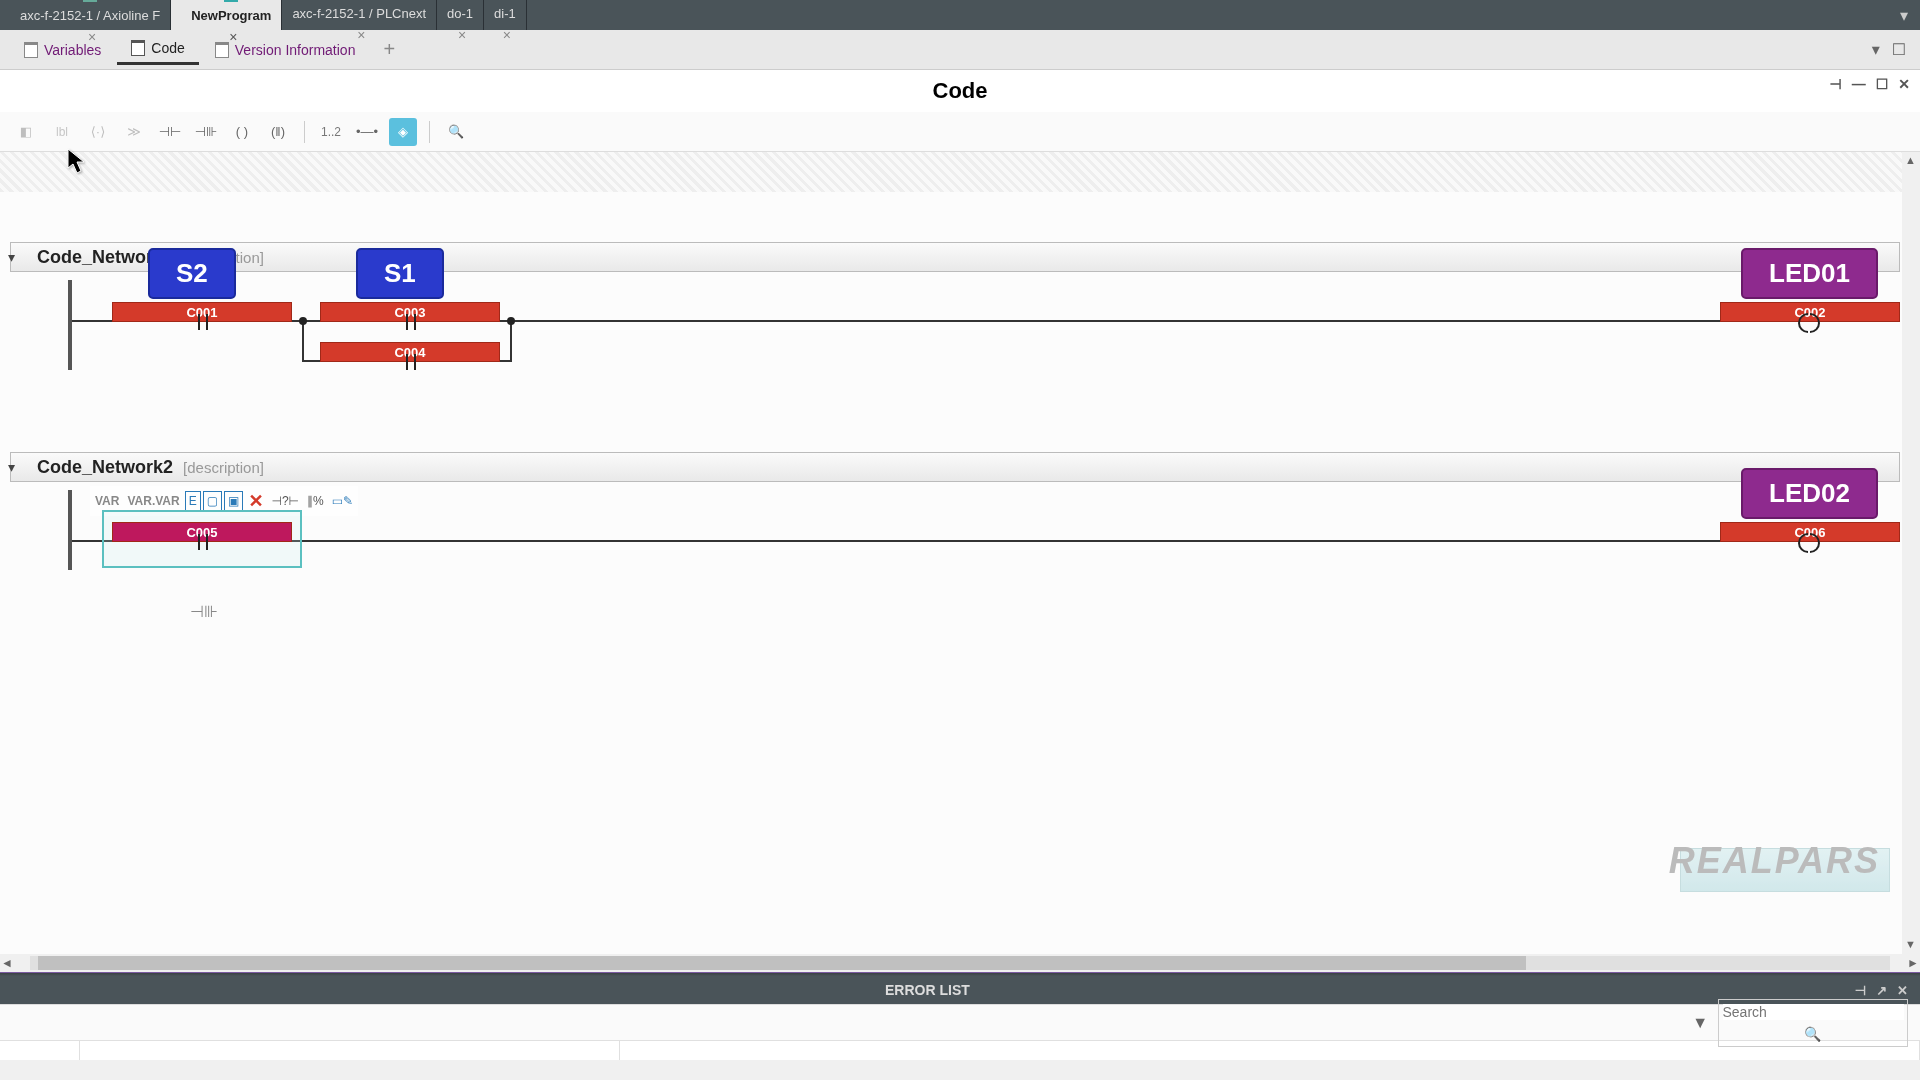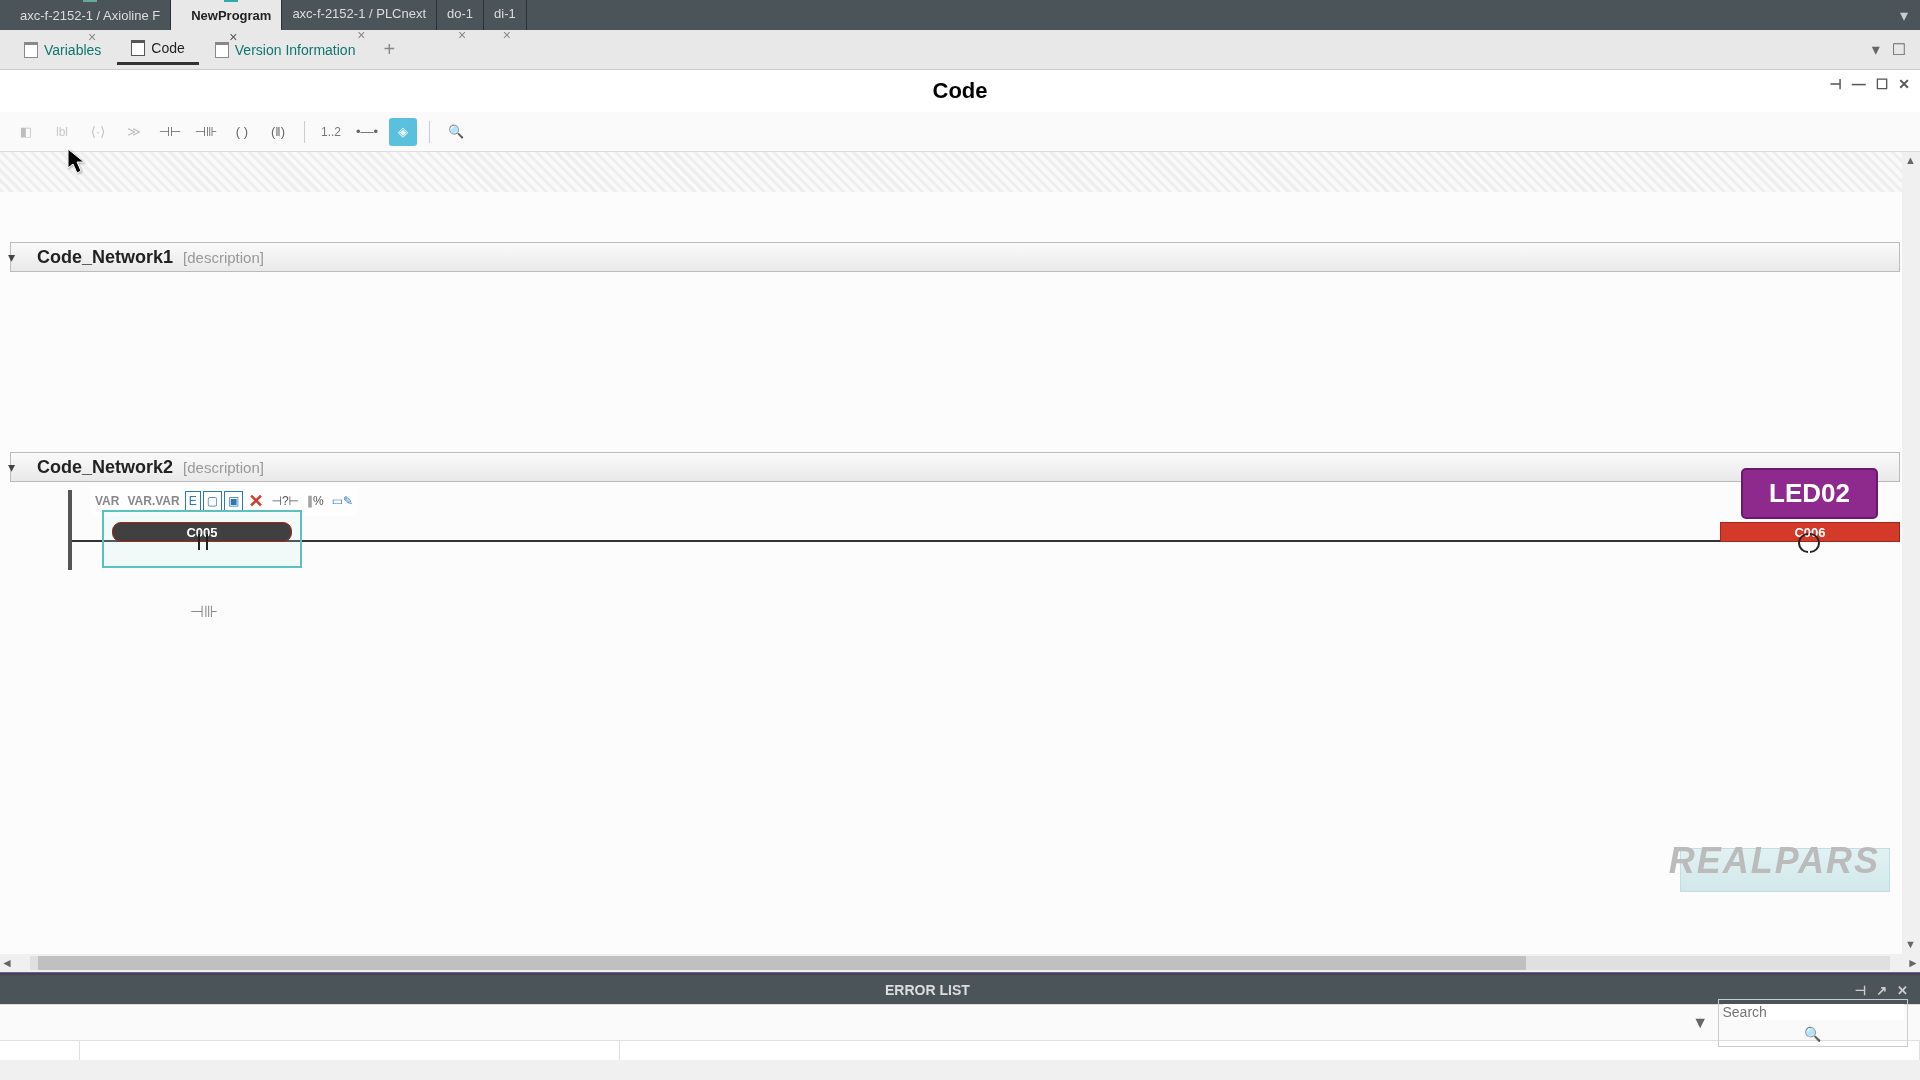--- a/index.html
+++ b/index.html
@@ -14,21 +14,21 @@
 .tab-icon.blue { background: #fff; border: 1px solid #3aa; }
 .tab-icon.yellow { background: #ffc107; border-radius: 50%; }
 .tab-icon.orange { background: #ffb74d; }
 .tab-icon.teal { background: #26a69a; }
 .tab-close { color: #888; font-size: 14px; margin-left: 4px; }
 .top-tab.active .tab-close { color: #555; }
 .top-tabs-end { margin-left: auto; color: #ccc; padding: 0 12px; display:flex; align-items:center; }
 
 
 .sub-tabs { background: #e8e8e8; height: 40px; display: flex; align-items: center; padding-left: 10px; gap: 2px; border-bottom: 1px solid #ccc; }
-.sub-tab { display: flex; align-items: center; padding: 6px 14px; color: #0f766e; font-size: 14px; gap: 6px; cursor: pointer; }
+.sub-tab { display: flex; align-items: center; padding: 6px 14px; color: #701a75; font-size: 14px; gap: 6px; cursor: pointer; }
 .sub-tab.active { border-bottom: 3px solid #333; color: #222; }
 .sub-tab-icon { width: 14px; height: 16px; border: 1.5px solid #888; border-top: 3px solid #888; background: #fff; }
 .sub-tab.active .sub-tab-icon { border-color: #555; border-top-color:#555; }
 .add-tab { font-size: 20px; color: #888; padding: 0 12px; cursor: pointer; }
 .sub-tabs-end { margin-left: auto; display: flex; gap: 12px; padding-right: 14px; color: #666; }
 
 
 .code-header { background: #fff; text-align: center; font-size: 22px; font-weight: bold; padding: 8px 0; position: relative; }
 .header-controls { position: absolute; right: 10px; top: 6px; display: flex; gap: 10px; color: #555; font-size: 14px; }
 
@@ -57,21 +57,21 @@
 
 .hline { position: absolute; height: 2px; background: #333; }
 .vline { position: absolute; width: 2px; background: #333; }
 
 
 .var-label { position: absolute; background: #2a3acc; color: #fff; font-weight: bold; font-size: 26px; padding: 8px 26px; border-radius: 5px; border: 2px solid #1a2a9c; text-align:center; }
 .var-label.purple { background: #8e2a8e; border-color: #6a1a6a; }
 
 
 .contact-box { position: absolute; background: #d43a2a; color: #fff; font-size: 13px; font-weight: bold; text-align: center; height: 20px; line-height: 20px; border: 1px solid #a02818; }
-.contact-box.dark { background: #404040; border-radius: 9px; }
+.contact-box.dark { background: #be185d; }
 .contact-sym { position:absolute; width:22px; height:16px; }
 .contact-sym::before,.contact-sym::after { content:""; position:absolute; width:2px; height:16px; background:#222; }
 .contact-sym::before { left:6px; }
 .contact-sym::after { right:6px; }
 .coil-sym { position:absolute; width:22px; height:18px; }
 .coil-sym::before { content:""; position:absolute; width:8px; height:16px; border:2px solid #222; border-right:none; border-radius: 10px 0 0 10px; left:0; }
 .coil-sym::after { content:""; position:absolute; width:8px; height:16px; border:2px solid #222; border-left:none; border-radius: 0 10px 10px 0; right:0; }
 
 .node-dot { position:absolute; width:8px; height:8px; background:#222; border-radius:50%; }
 
@@ -198,20 +198,45 @@
     <span class="up">▲</span>
     <span class="down">▼</span>
   </div>
 
   <div class="network" style="top:90px">
     <span class="net-toggle">▾</span>
     <div class="net-header">
       <span class="net-title">Code_Network1</span>
       <span class="net-desc">[description]</span>
     </div>
+    <div class="net-body">
+
+      <div class="hline" style="left:0; top:40px; width:1810px"></div>
+
+      <div class="vline" style="left:230px; top:40px; height:40px"></div>
+      <div class="vline" style="left:438px; top:40px; height:40px"></div>
+      <div class="hline" style="left:230px; top:80px; width:210px"></div>
+      <div class="node-dot" style="left:227px; top:37px"></div>
+      <div class="node-dot" style="left:435px; top:37px"></div>
+
+      <div class="var-label" style="left:76px; top:-32px">S2</div>
+      <div class="contact-box" style="left:40px; top:22px; width:180px">C001</div>
+      <div class="contact-sym" style="left:120px; top:34px"></div>
+
+      <div class="var-label" style="left:284px; top:-32px">S1</div>
+      <div class="contact-box" style="left:248px; top:22px; width:180px">C003</div>
+      <div class="contact-sym" style="left:328px; top:34px"></div>
+
+      <div class="contact-box" style="left:248px; top:62px; width:180px">C004</div>
+      <div class="contact-sym" style="left:328px; top:74px"></div>
+
+      <div class="var-label purple" style="right:22px; top:-32px">LED01</div>
+      <div class="contact-box" style="right:0px; top:22px; width:180px">C002</div>
+      <div class="coil-sym" style="right:80px; top:33px"></div>
+    </div>
   </div>
 
   <div class="network" style="top:300px">
     <span class="net-toggle">▾</span>
     <div class="net-header">
       <span class="net-title">Code_Network2</span>
       <span class="net-desc">[description]</span>
     </div>
 
     <div class="ctx-toolbar" style="left:80px; top:34px">

